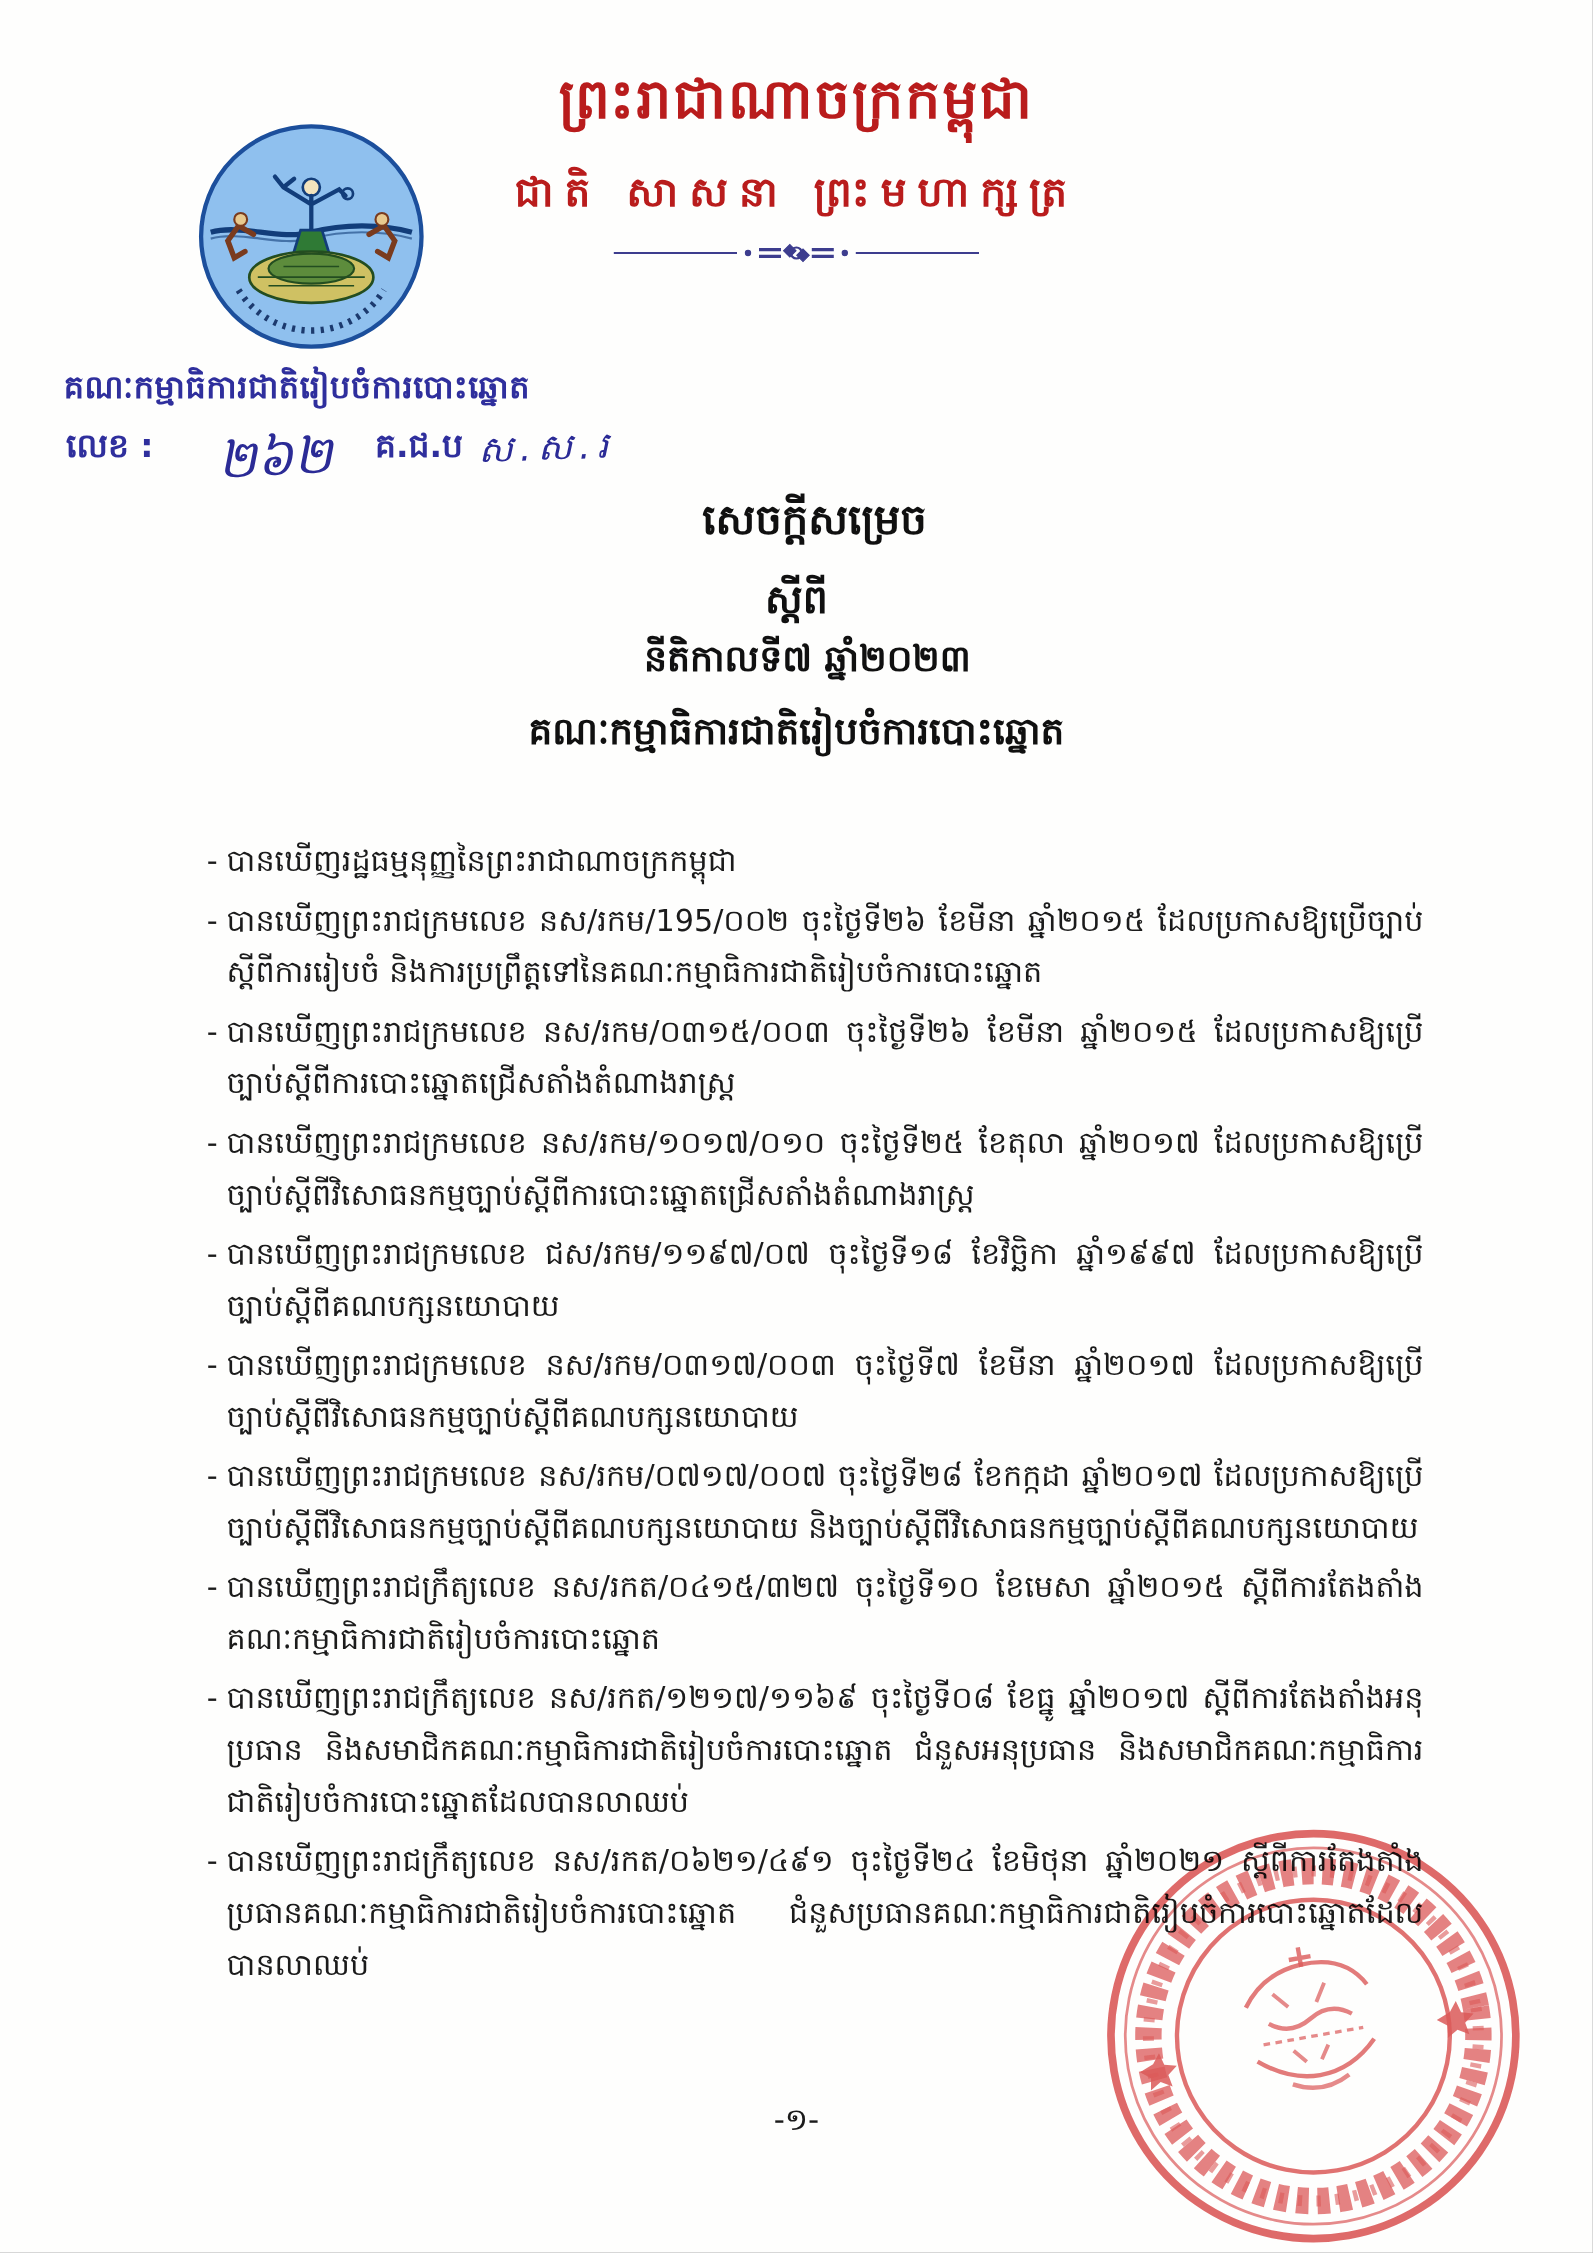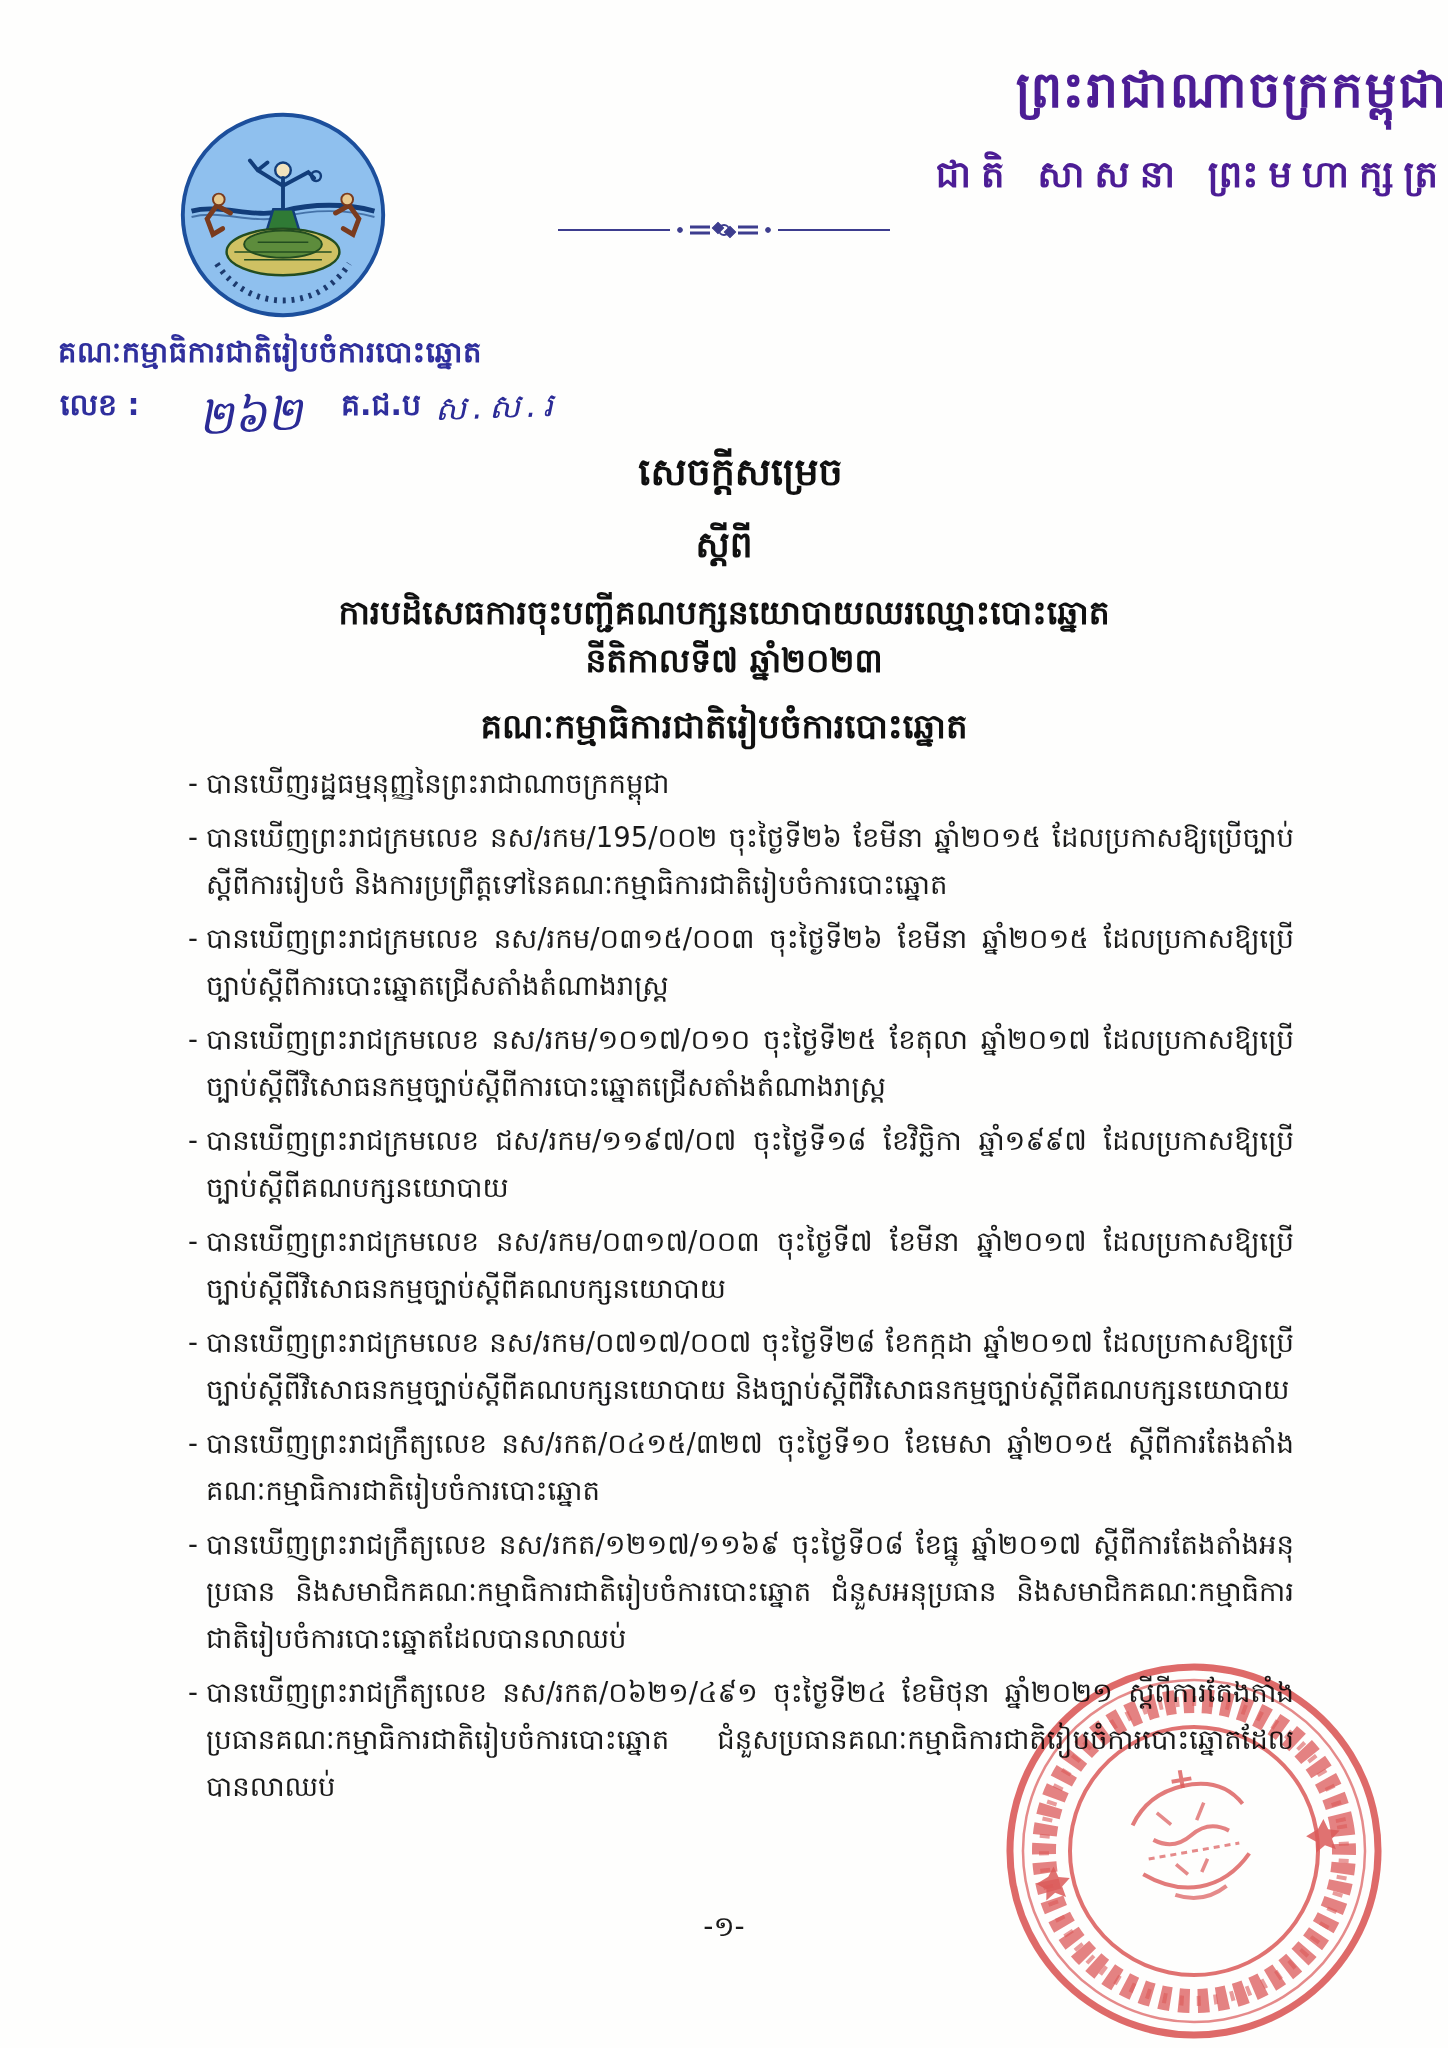--- a/index.html
+++ b/index.html
@@ -3,21 +3,21 @@
 <meta charset="utf-8">
 <style>
   * { margin:0; padding:0; box-sizing:border-box; }
   html,body { background:#9a9a9a; }
   .page {
     position:relative; width:1448px; height:2048px; margin:0 auto;
     background:#fefefd; overflow:hidden;
     font-family:"DejaVu Sans", sans-serif;
   }
   
-  .nat-header { position:absolute; top:58px; left:0; width:100%; text-align:right; color:#4c1d95; }
+  .nat-header { position:absolute; top:58px; left:0; width:100%; text-align:center; color:#b91c1c; }
   .kingdom   { font-size:50px; font-weight:bold; letter-spacing:2px; }
   .motto     { font-size:37px; font-weight:bold; margin-top:20px; letter-spacing:10px; }
   .divider   { margin:16px auto 0; display:block; }
   
   .emblem    { position:absolute; left:176px; top:108px; width:214px; height:214px; }
   .org-name  { position:absolute; left:58px; top:334px; color:#2f2f9d; font-weight:bold; font-size:29px; letter-spacing:0.5px; }
   .number-line { position:absolute; left:60px; top:386px; display:flex; align-items:flex-start; color:#2f2f9d; }
   .number-label { font-size:30px; font-weight:bold; padding-bottom:6px; }
   .hand-number  { font-size:47px; font-weight:normal; color:#2b2b96; margin-left:58px; transform:rotate(-3deg); font-style:italic; }
   .org-abbr     { font-size:30px; font-weight:bold; margin-left:39px; padding-bottom:6px; }
@@ -91,21 +91,20 @@
   <div class="number-line">
     <span class="number-label">លេខ :</span>
     <span class="hand-number">២៦២</span>
     <span class="org-abbr">គ.ជ.ប</span>
     <span class="hand-suffix">ស.ស.រ</span>
   </div>
 
   <div class="title-block">
     <div class="doc-type">សេចក្តីសម្រេច</div>
     <div class="regarding">ស្តីពី</div>
-    <div class="subject">ការបដិសេធការចុះបញ្ជីគណបក្សនយោបាយឈរឈ្មោះបោះឆ្នោត</div>
     <div class="subject" style="margin-top:0;padding-left:20px;">នីតិកាលទី៧ ឆ្នាំ២០២៣</div>
     <div class="issuer">គណៈកម្មាធិការជាតិរៀបចំការបោះឆ្នោត</div>
   </div>
 
   <ul class="recitals">
     <li>
         <span class="dash">-</span>
         <span class="rtext">បានឃើញរដ្ឋធម្មនុញ្ញនៃព្រះរាជាណាចក្រកម្ពុជា</span>
       </li>
     <li>

